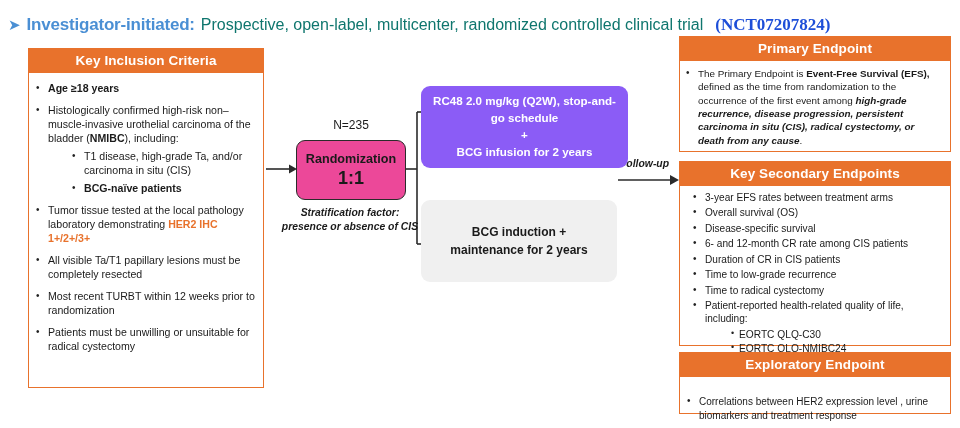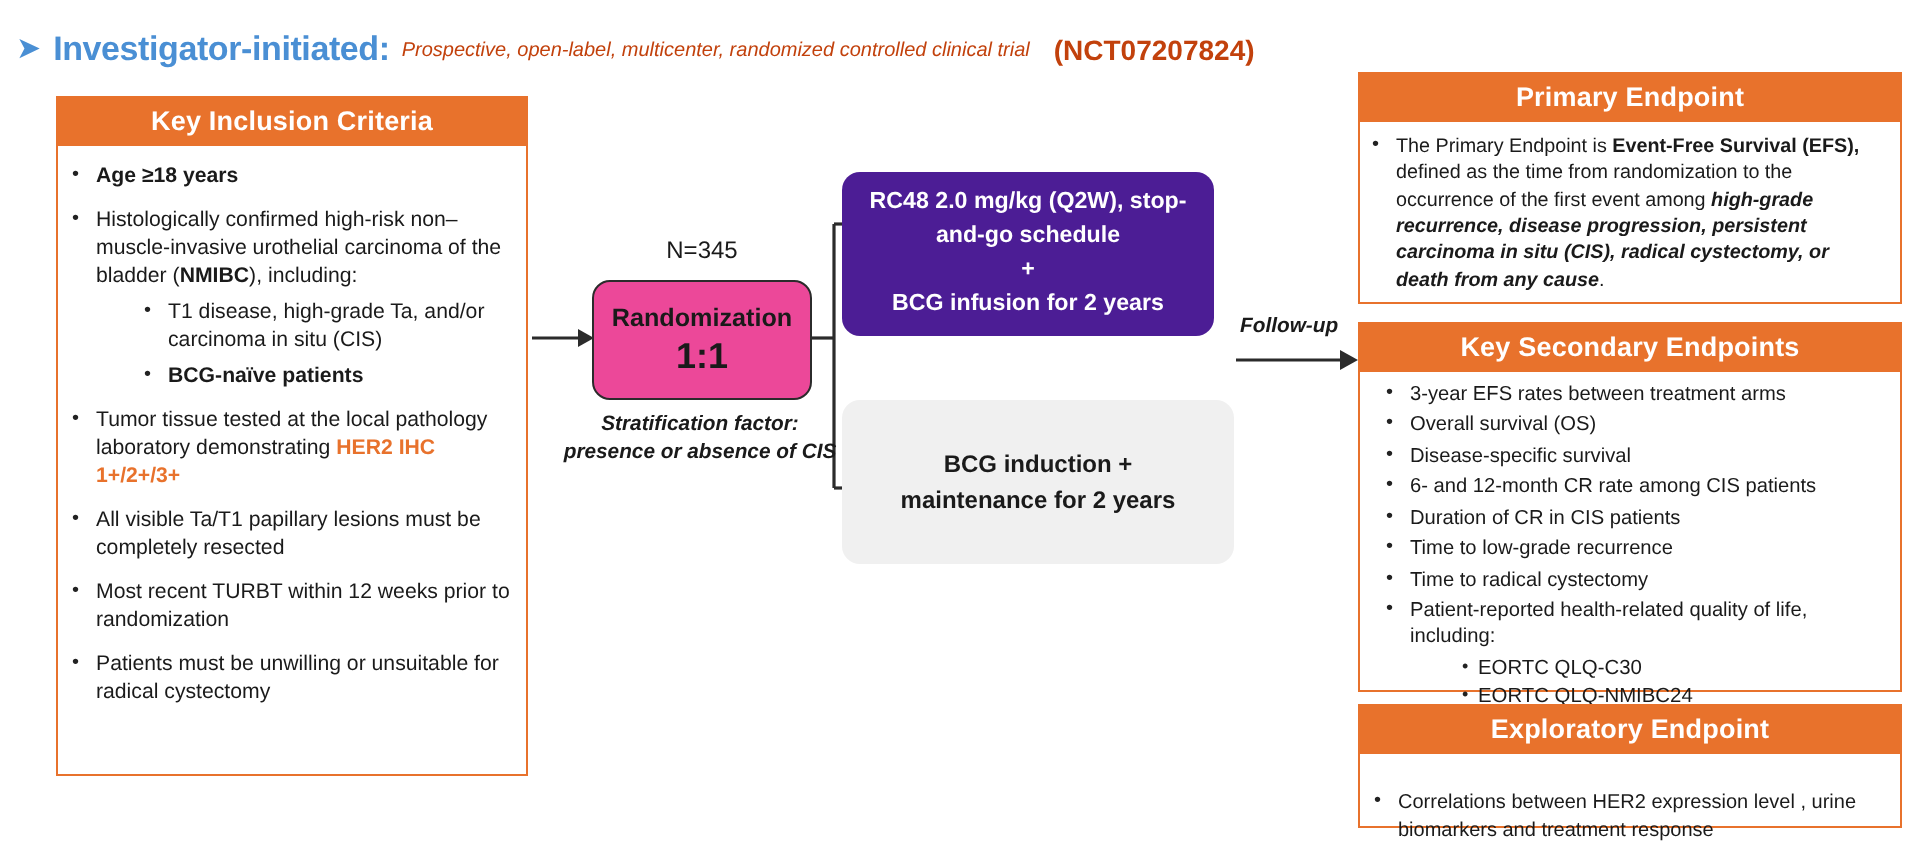--- a/index.html
+++ b/index.html
@@ -11,22 +11,22 @@
     position:relative;
     overflow:hidden;
   }
   .stage{position:absolute;left:0;top:0;width:960px;height:428px;}
 
   
   .header{position:absolute;left:8px;top:10px;width:944px;height:30px;
     display:flex;align-items:center;gap:6px;white-space:nowrap;}
   .hdr-arrow{color:#4A8FD4;font-size:15px;line-height:1;transform:translateY(-1px);}
   .hdr-lead{color:#4A8FD4;font-weight:bold;font-size:17px;letter-spacing:-0.2px;}
-  .hdr-body{color:#c2410c;font-size:10px;font-style:italic;}
-  .hdr-nct{color:#c2410c;font-weight:bold;font-size:14px;margin-left:6px;}
+  .hdr-body{color:#0f766e;font-size:16px;}
+  .hdr-nct{color:#1d4ed8;font-weight:bold;font-size:17px;margin-left:6px;font-family:Liberation Serif, serif;}
 
   
   .panel{position:absolute;border:1.3px solid #E8722C;background:#ffffff;box-sizing:border-box;}
   .panel-title{background:#E8722C;color:#ffffff;font-weight:bold;text-align:center;
     font-size:13.5px;padding:4px 2px 5px;letter-spacing:0.1px;}
   .panel-body{padding:7px 8px 6px 6px;}
 
   
   ul.bl{list-style:none;margin:0;padding:0;}
   ul.bl > li{position:relative;padding-left:15px;margin-bottom:7px;font-size:10.6px;line-height:1.32;}
@@ -54,21 +54,21 @@
     border:1.6px solid #2b2b2b;border-radius:9px;background:#ec4899;
     display:flex;flex-direction:column;align-items:center;justify-content:center;gap:2px;}
   .rand-box .l1{font-weight:bold;font-size:12.6px;}
   .rand-box .l2{font-weight:bold;font-size:18px;}
   .strat{position:absolute;left:268px;top:206px;width:164px;text-align:center;
     font-size:10.4px;font-style:italic;font-weight:bold;line-height:1.3;color:#1a1a1a;}
 
   
   .arm{position:absolute;border-radius:9px;box-sizing:border-box;
     display:flex;align-items:center;justify-content:center;text-align:center;}
-  #arm-exp{left:421px;top:86px;width:186px;height:82px;background:#4c1d95;color:#fff;
+  #arm-exp{left:421px;top:86px;width:207px;height:82px;background:#8b5cf6;color:#fff;
     font-weight:bold;font-size:11.6px;line-height:1.45;padding:4px 8px;justify-content:flex-end;}
   #arm-ctl{left:421px;top:200px;width:196px;height:82px;background:#F0F0F0;color:#1a1a1a;
     font-weight:bold;font-size:12px;line-height:1.5;padding:4px 8px;}
 
   
   #primary{left:679px;top:36px;width:272px;height:116px;}
   #primary .panel-body{padding:6px 7px 4px 3px;}
   #primary li{font-size:9.9px;line-height:1.35;margin-bottom:0;}
   #secondary{left:679px;top:161px;width:272px;height:185px;}
   #secondary .panel-body{padding:5px 6px 4px 10px;}
@@ -126,21 +126,21 @@
         <li>
           Tumor tissue tested at the local pathology laboratory demonstrating <span class="her2">HER2 IHC 1+/2+/3+</span>
         </li>
         <li>All visible Ta/T1 papillary lesions must be completely resected</li>
         <li>Most recent TURBT within 12 weeks prior to randomization</li>
         <li>Patients must be unwilling or unsuitable for radical cystectomy</li>
       </ul>
     </div>
   </div>
 
-  <div class="n-label">N=345</div>
+  <div class="n-label">N=235</div>
   <div class="rand-box">
     <div class="l1">Randomization</div>
     <div class="l2">1:1</div>
   </div>
   <div class="strat">
     <div>Stratification factor:</div>
     <div>presence or absence of <b class="s">CIS</b></div>
   </div>
 
   <div class="arm" id="arm-exp">

